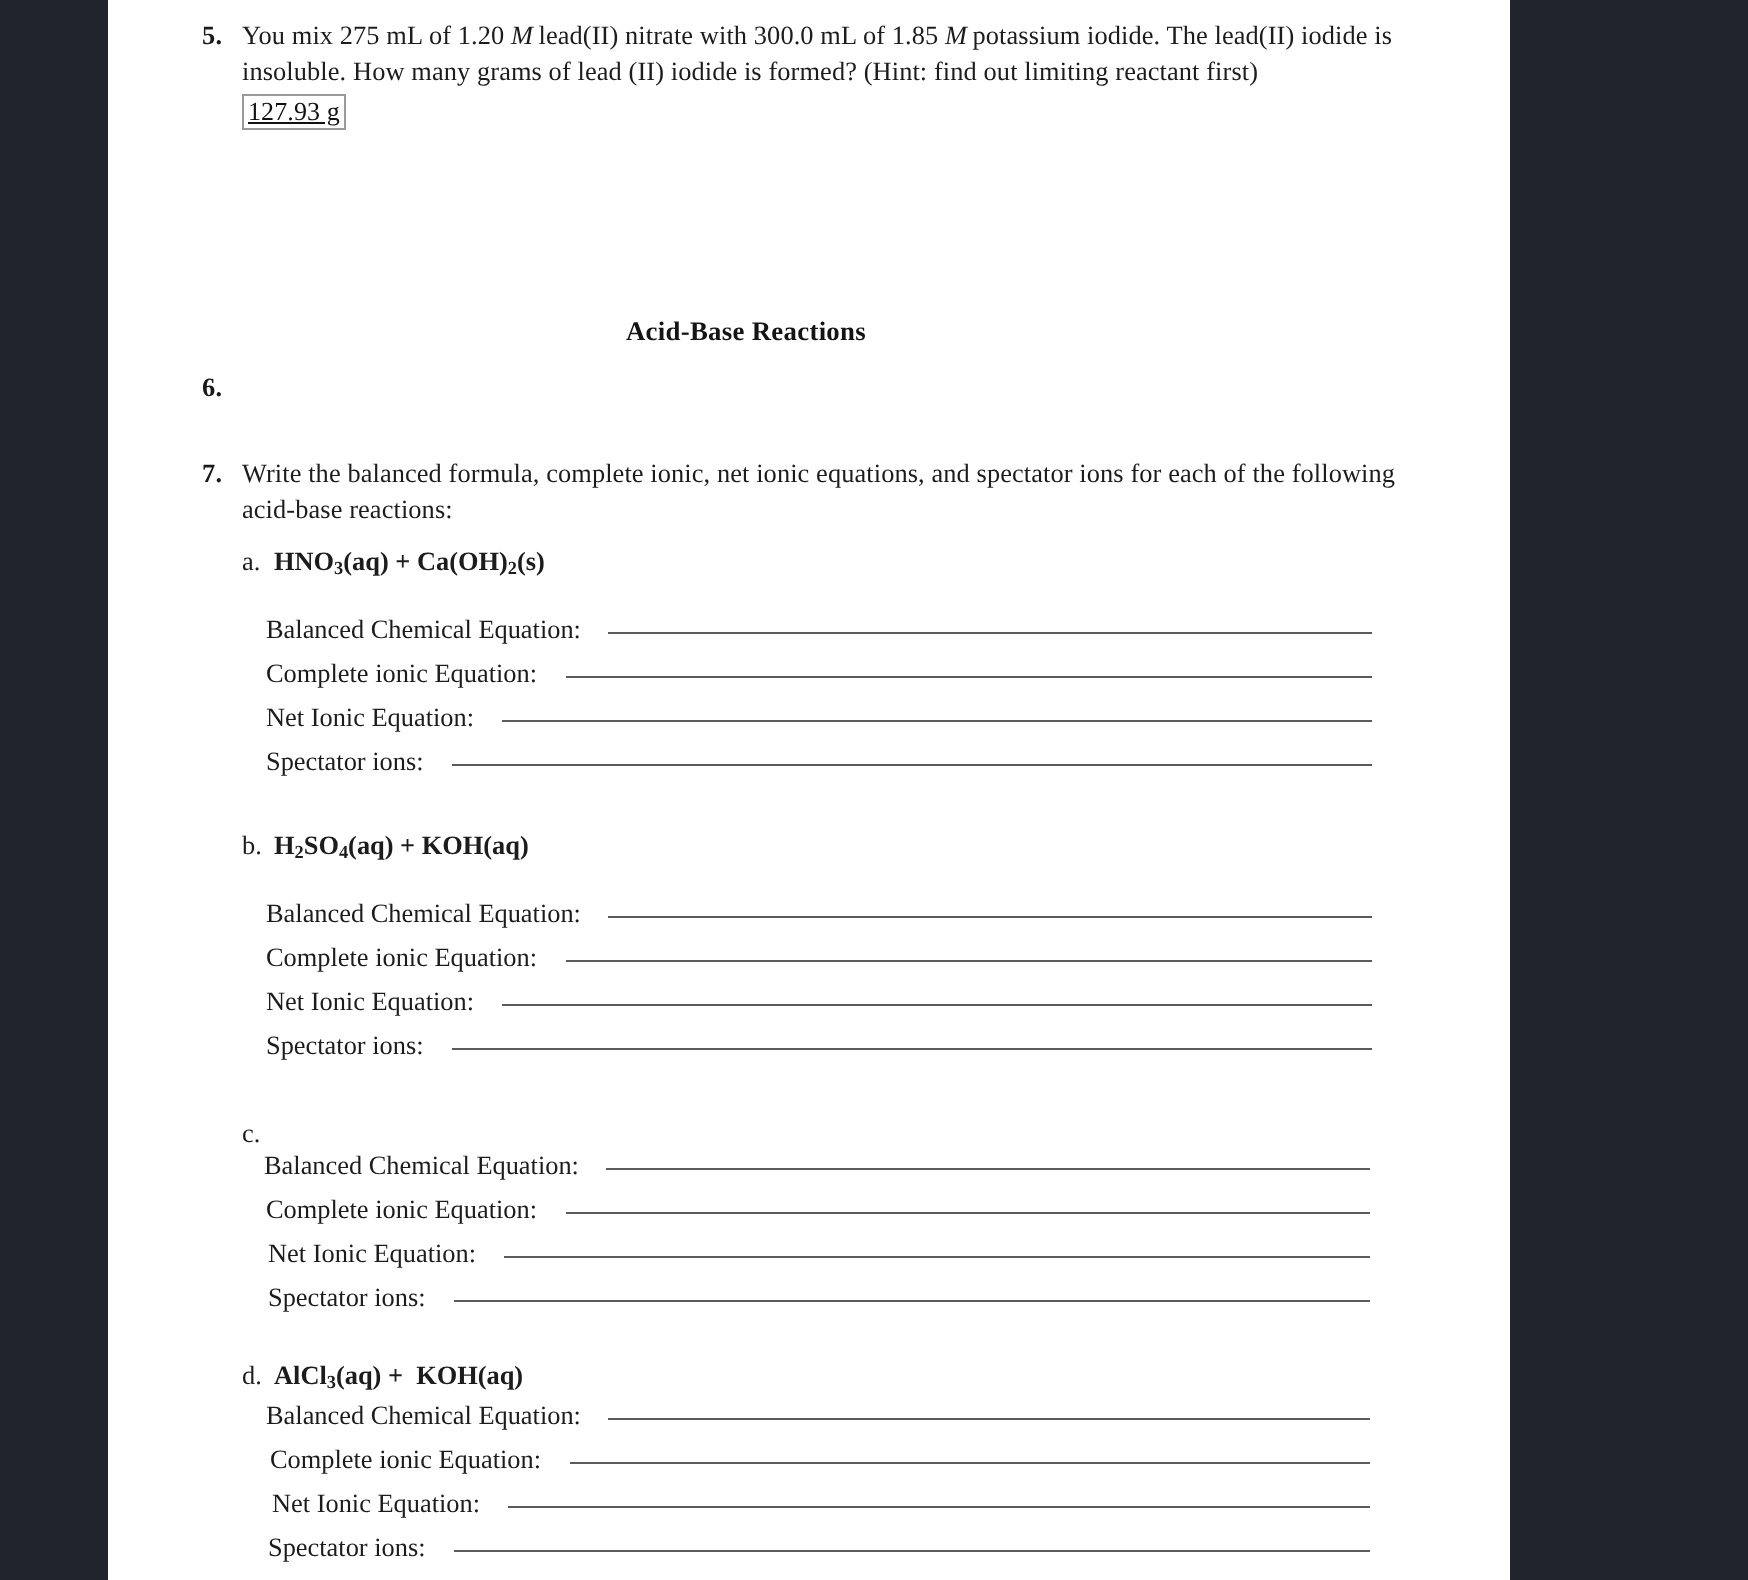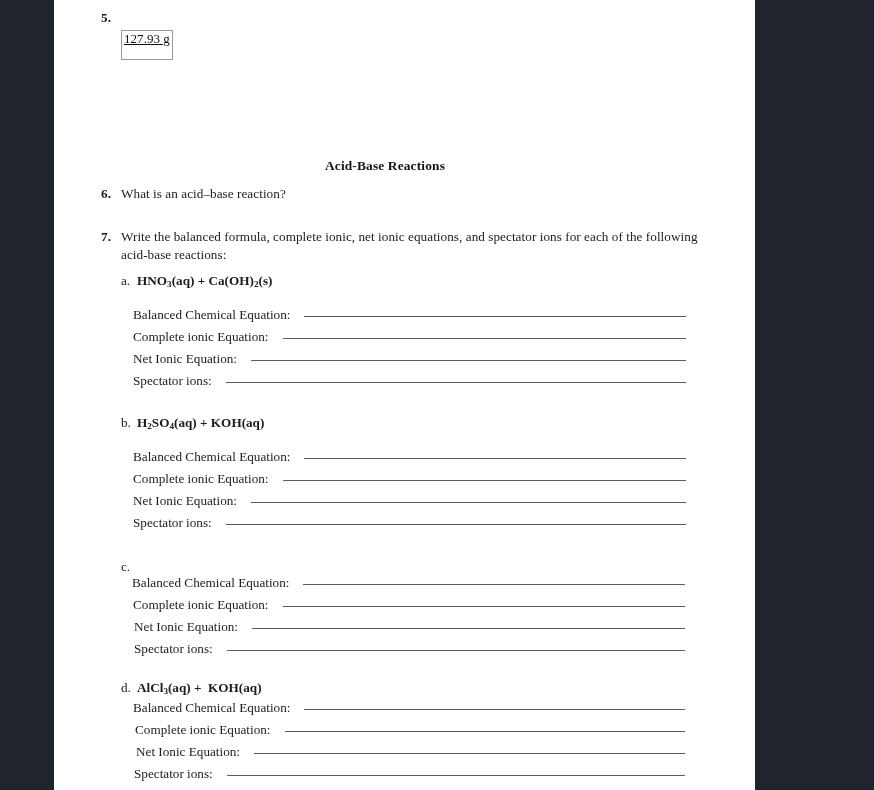--- a/index.html
+++ b/index.html
@@ -67,35 +67,35 @@
     left: 47px;
     top: 9px;
     width: 630px;
   }
   #q5 .q-body { width: 610px; }
 
   .answer-box {
     display: inline-block;
     margin-top: 3px;
     border: 1px solid #9a9a9a;
-    padding: 0px 2px 13px 2px;
+    padding: 0px 2px 1px 2px;
     background: #ffffff;
     line-height: 15px;
   }
   .answer-box .ans-text {
     font-size: 13px;
     color: #111;
     text-decoration: underline;
     text-underline-offset: 1px;
   }
 
   
   #section-title {
     position: absolute;
-    left: 12px;
+    left: 0;
     top: 158px;
     width: 638px;
     text-align: center;
     font-weight: bold;
     font-size: 13.4px;
     color: #141414;
     letter-spacing: 0.15px;
   }
 
   #q6 { left: 47px; top: 185px; width: 560px; }
@@ -183,32 +183,32 @@
 </head>
 <body>
 
 <div id="viewport">
   <div id="page">
     <div id="page-inner">
 
       <div class="q-row" id="q5">
         <div class="q-num">5.</div>
         <div class="q-body">
+          <span>You mix 275 mL of 1.20 <span class="italic-m">M</span> lead(II) nitrate with 300.0 mL of 1.85 <span class="italic-m">M</span> potassium iodide. The lead(II) iodide is insoluble. How many grams of lead (II) iodide is formed? (Hint: find out limiting reactant first)</span>
           <br>
           <span class="answer-box">
             <span class="ans-text">127.93 g</span>
           </span>
         </div>
       </div>
 
       <div id="section-title">Acid-Base Reactions</div>
 
       <div class="q-row" id="q6">
         <div class="q-num">6.</div>
-        <div class="q-body">What is an acid–base reaction?</div>
       </div>
 
       <div class="q-row" id="q7">
         <div class="q-num">7.</div>
         <div class="q-body">Write the balanced formula, complete ionic, net ionic equations, and spectator ions for each of the following acid-base reactions:</div>
       </div>
 
       <div class="subpart" id="sub-a">
         <div class="sub-head">
           <span class="sub-letter">a.</span>

